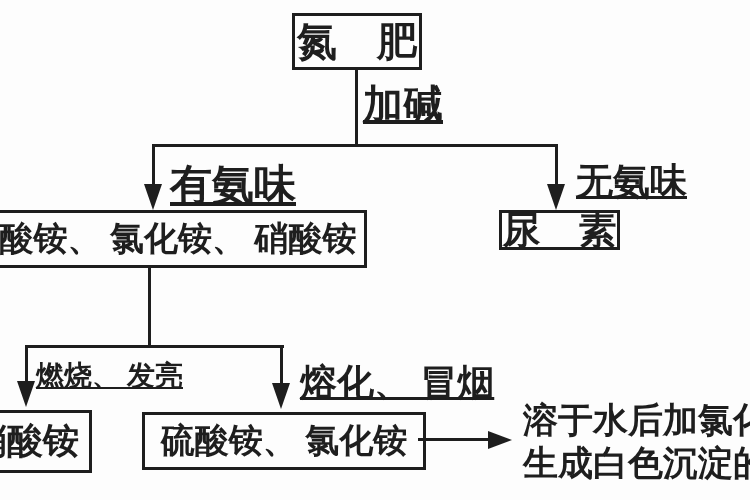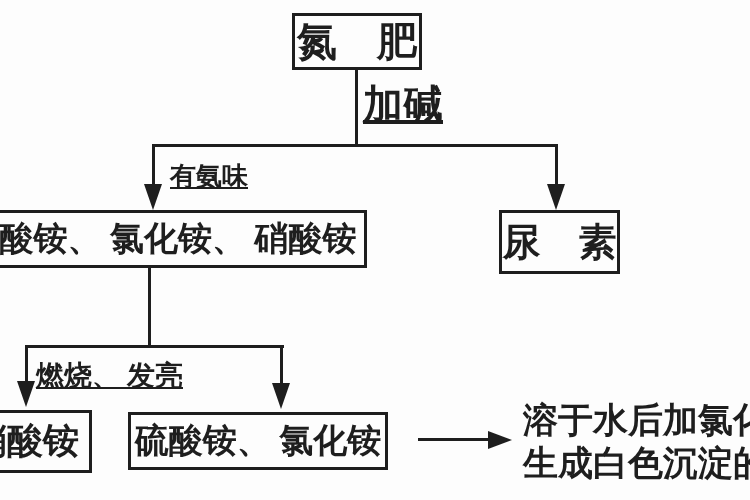--- a/index.html
+++ b/index.html
@@ -60,47 +60,49 @@
 
   <div class="ln" style="left:355px; top:70px; width:3px; height:76px;"></div>
 
   <div class="lbl" style="left:363px; top:84px; font-size:40px;">加碱</div>
 
   <div class="ln" style="left:152px; top:144px; width:406px; height:3px;"></div>
 
   <div class="ln" style="left:152px; top:144px; width:3px; height:42px;"></div>
   <div class="ah-down" style="left:144px; top:184px;"></div>
 
-  <div class="lbl" style="left:170px; top:163px; font-size:26px;">有氨味</div>
+  <div class="lbl" style="left:170px; top:163px; font-size:42px;">有氨味</div>
 
   <div class="ln" style="left:555px; top:144px; width:3px; height:42px;"></div>
   <div class="ah-down" style="left:547px; top:184px;"></div>
 
+  <div class="lbl" style="left:576px; top:163px; font-size:37px;">无氨味</div>
 
   <div class="node" style="left:-45px; top:210px; width:412px; height:58px; font-size:34px;">硫酸铵、 氯化铵、 硝酸铵</div>
 
-  <div class="node" style="left:499px; top:210px; width:121px; height:64px; font-size:38px;">尿　素</div>
+  <div class="node" style="left:499px; top:210px; width:121px; height:40px; font-size:38px;">尿　素</div>
 
   <div class="ln" style="left:148px; top:268px; width:3px; height:80px;"></div>
 
 
   <div class="ln" style="left:25px; top:345px; width:259px; height:3px;"></div>
 
   <div class="ln" style="left:25px; top:345px; width:3px; height:38px;"></div>
   <div class="ah-down" style="left:17px; top:381px;"></div>
 
   <div class="lbl" style="left:36px; top:361px; font-size:28px;">燃烧、 发亮</div>
 
   <div class="ln" style="left:280px; top:345px; width:3px; height:40px;"></div>
   <div class="ah-down" style="left:272px; top:383px;"></div>
 
+  <div class="lbl" style="left:300px; top:364px; font-size:37px;">熔化、 冒烟</div>
 
   <div class="node" style="left:-42px; top:410px; width:134px; height:63px; font-size:36px;">硝酸铵</div>
 
-  <div class="node" style="left:128px; top:412px; width:260px; height:58px; font-size:34px;">硫酸铵、 氯化铵</div>
+  <div class="node" style="left:142px; top:412px; width:284px; height:58px; font-size:34px;">硫酸铵、 氯化铵</div>
 
   <div class="ln" style="left:418px; top:438px; width:72px; height:3px;"></div>
   <div class="ah-right" style="left:488px; top:431px;"></div>
 
   <div class="note" style="left:523px; top:399px;">
     <div>溶于水后加氯化</div>
     <div>生成白色沉淀的</div>
   </div>
 
 </div>

